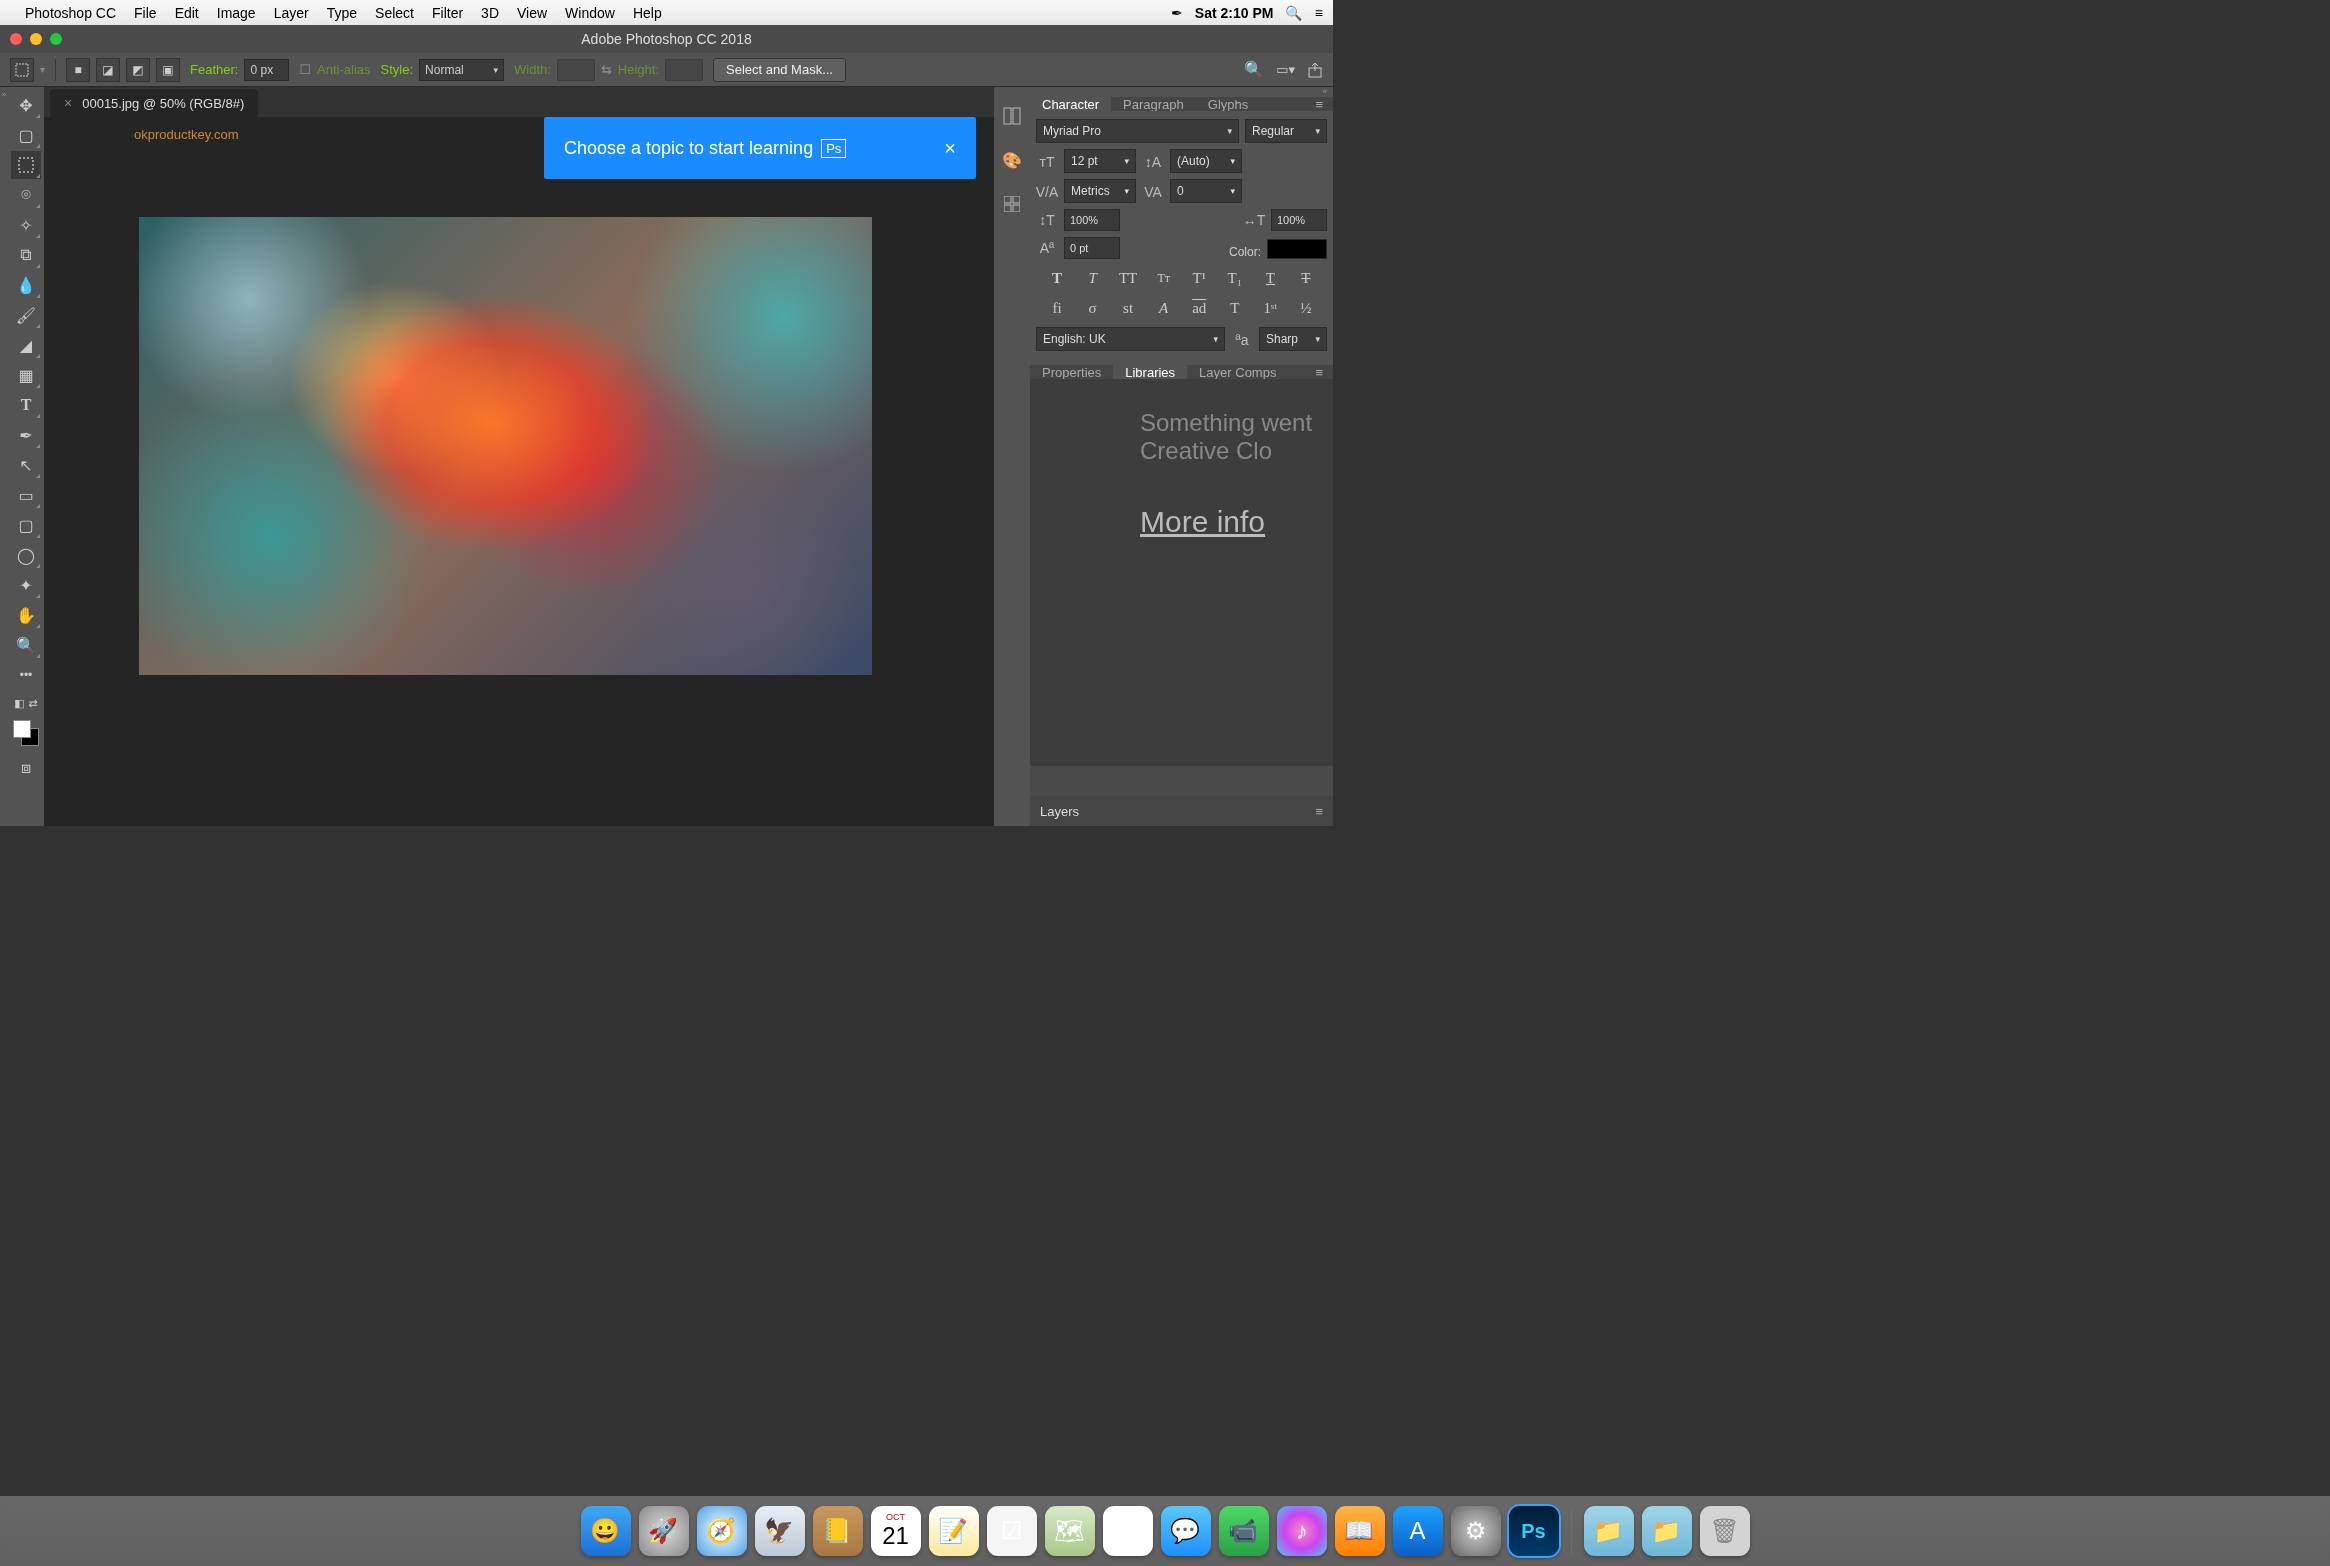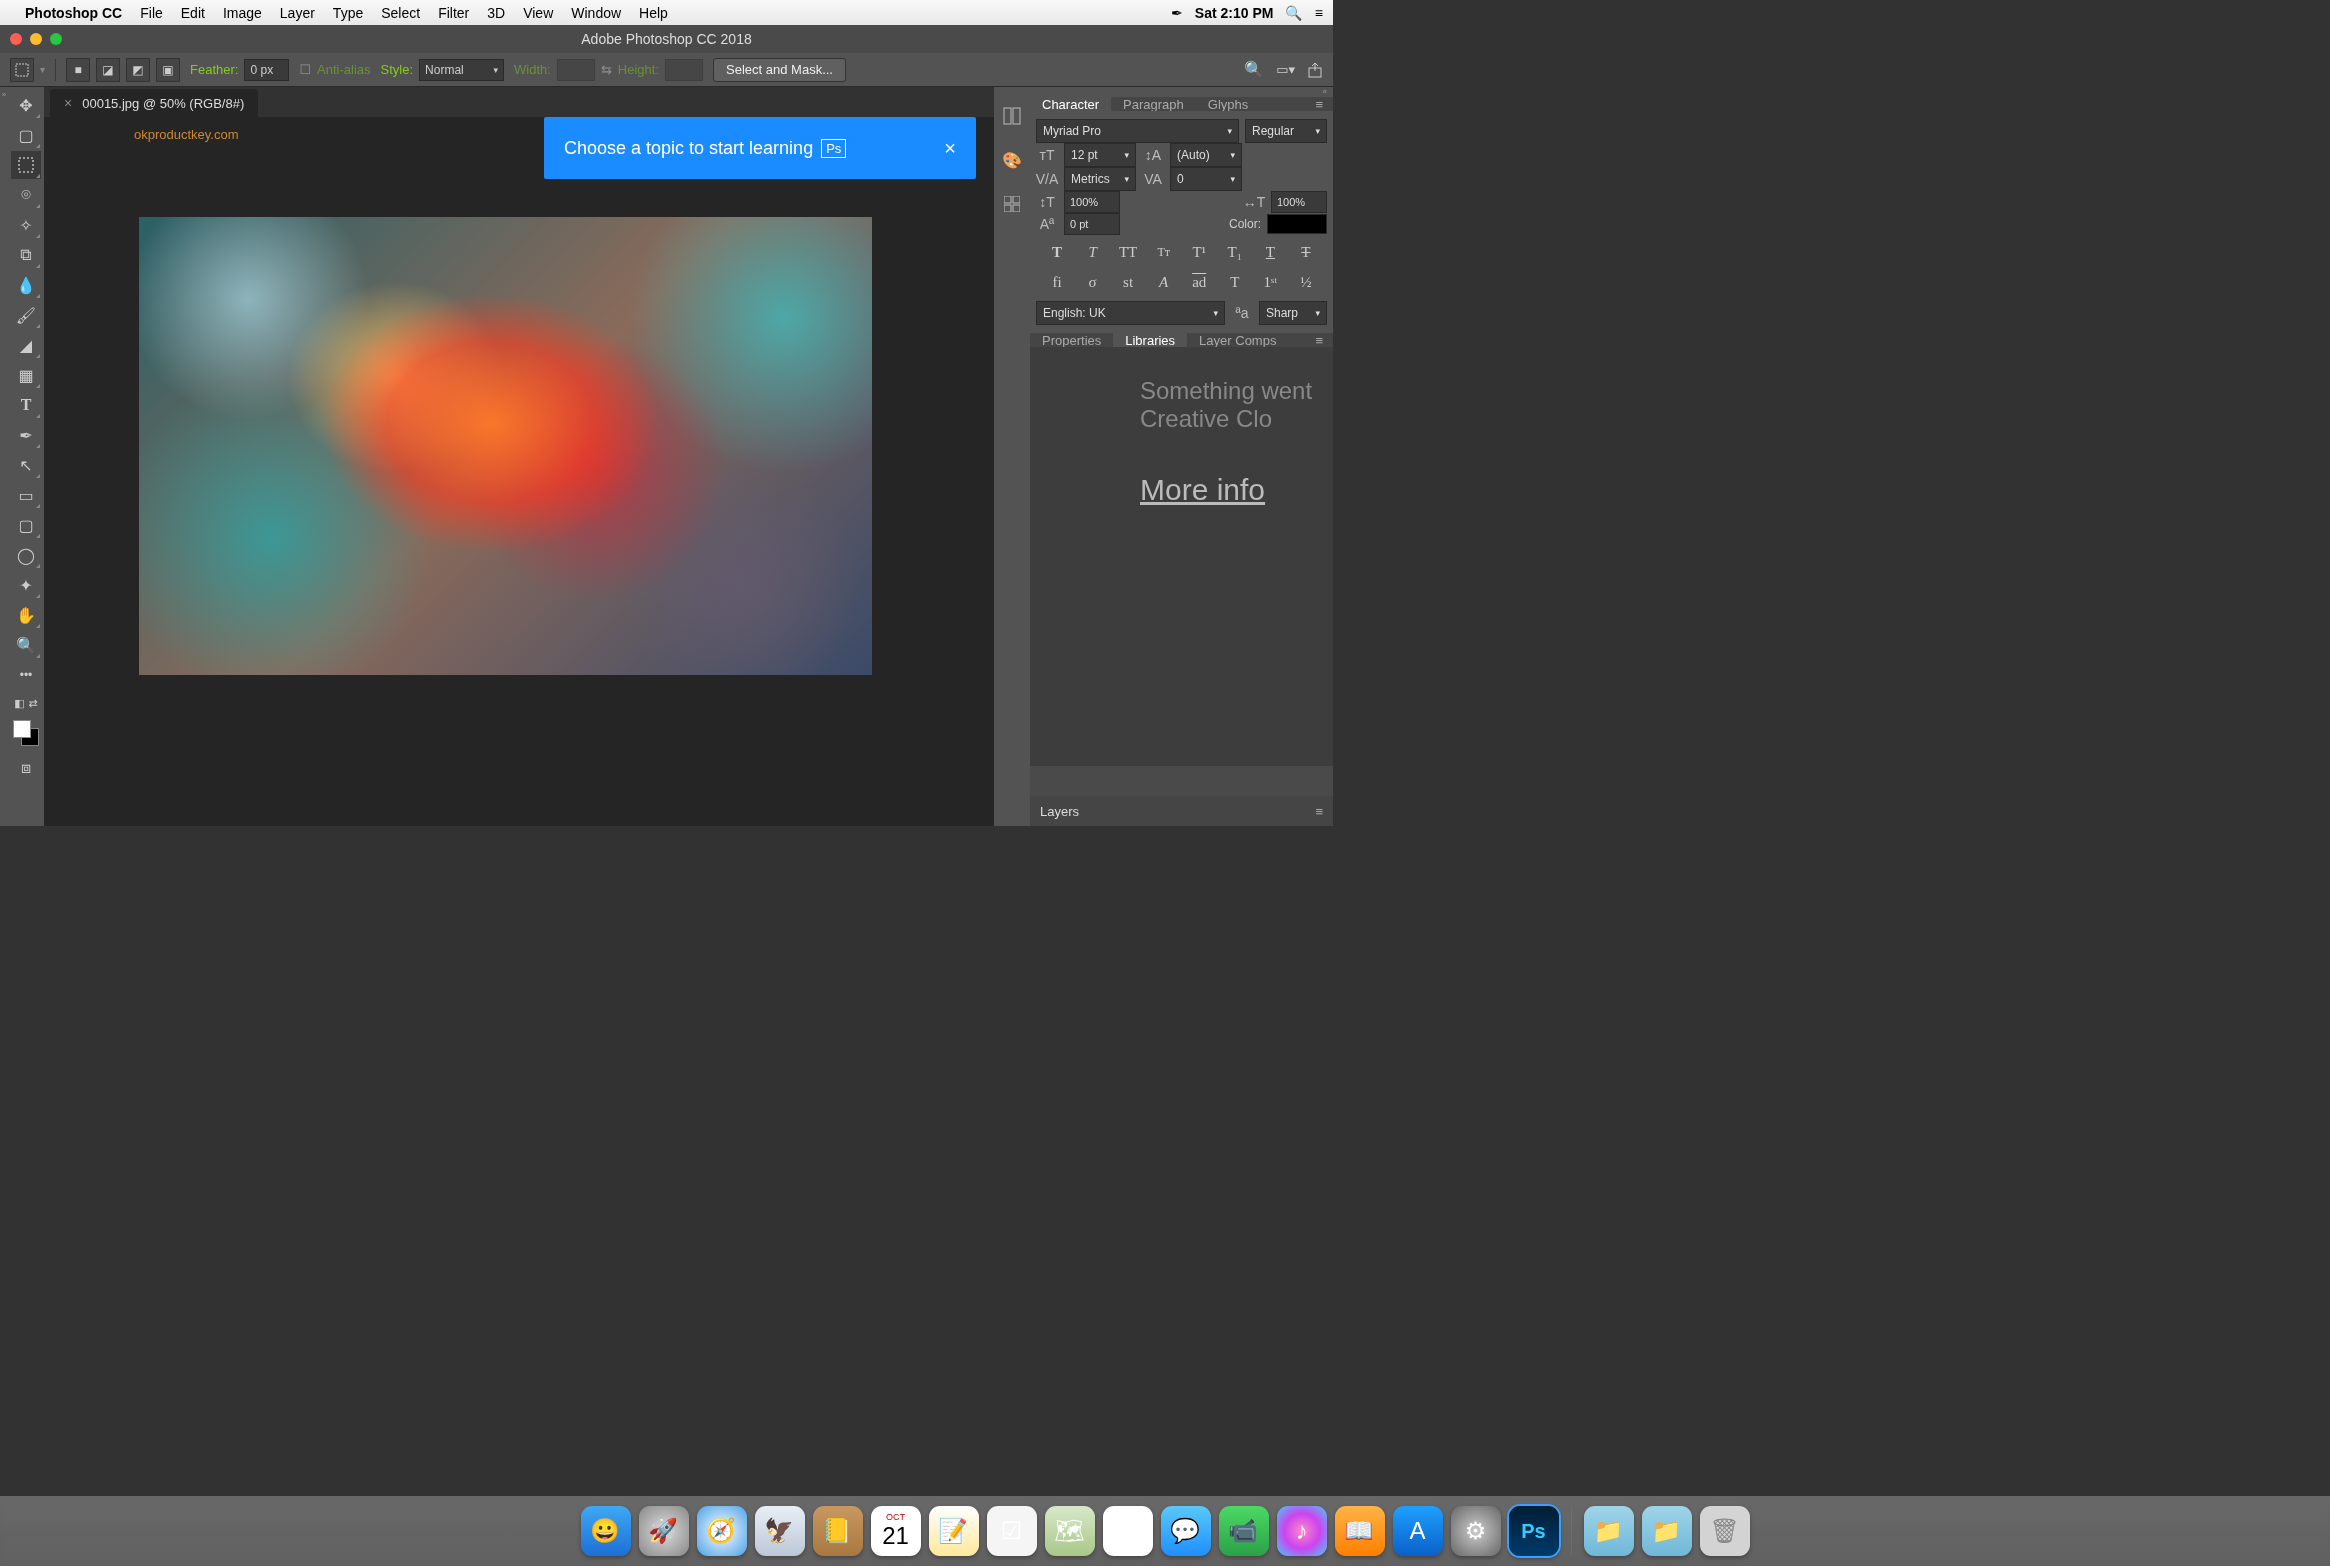--- a/index.html
+++ b/index.html
@@ -1,20 +1,20 @@
 <!DOCTYPE html>
 <html><head>
 <meta charset="utf-8">
 <style>
 * { margin: 0; padding: 0; box-sizing: border-box; font-family: -apple-system, "Helvetica Neue", Arial, sans-serif; }
 body { background: #323232; color: #ccc; font-size: 13px; overflow: hidden; width: 1333px; height: 896px; }
 .menubar { background: linear-gradient(#f8f8f8,#e8e8e8); height: 25px; display: flex; align-items: center; padding: 0 10px; color: #000; font-size: 14px; }
 .menubar .apple { margin-right: 15px; font-size: 16px; }
 .menubar .mi { margin-right: 18px; cursor: default; }
-.menubar .mi.bold { font-weight: 700; }
+.menubar .mi.bold { font-weight: 400; }
 .menubar .spacer { flex: 1; }
 .menubar .right { display: flex; align-items: center; gap: 12px; }
 .titlebar { background: #4a4a4a; height: 28px; display: flex; align-items: center; position: relative; }
 .traffic { display: flex; gap: 8px; margin-left: 10px; }
 .traffic span { width: 12px; height: 12px; border-radius: 50%; }
 .tred { background:#ff5f57; } .tyel { background:#febc2e; } .tgrn { background:#28c840; }
 .titlebar .title { position: absolute; left: 50%; transform: translateX(-50%); color: #ddd; font-size: 14px; }
 .optbar { background: #535353; height: 34px; display: flex; align-items: center; padding: 0 10px; gap: 10px; border-bottom: 1px solid #2a2a2a; }
 .optbar .grp { display: flex; align-items: center; gap: 6px; }
 .optbar .smicon { width: 24px; height: 24px; background: #454545; border: 1px solid #333; display: flex; align-items: center; justify-content: center; font-size: 12px; }
@@ -54,21 +54,21 @@
 .statusbar { height:22px; background:#252525; border-top:1px solid #151515; display:flex; align-items:center; gap:40px; padding:0 14px; color:#bbb; font-size:12px; }
 .iconcol { width:36px; background:#535353; display:flex; flex-direction:column; align-items:center; padding-top:18px; gap:22px; }
 .iconcol .ic { width:22px; height:22px; color:#bbb; display:flex; align-items:center; justify-content:center; font-size:16px; }
 .rightpanel { width:303px; background:#535353; display:flex; flex-direction:column; overflow:hidden; }
 .rpstrip { height:10px; background:#535353; font-size:8px; color:#999; text-align:right; padding-right:6px;}
 .panel-tabs { display:flex; background:#454545; height:14px; align-items:center; }
 .panel-tabs .pt { padding:0 12px; height:100%; display:flex; align-items:center; color:#aaa; font-size:13px; cursor:pointer; }
 .panel-tabs .pt.active { background:#535353; color:#fff; font-weight:500; }
 .panel-tabs .menu { margin-left:auto; padding:0 10px; color:#aaa; }
 .charpanel { padding:8px 6px; background:#535353; }
-.row { display:flex; gap:6px; align-items:center; }
+.row { display:flex; gap:6px; margin-bottom:6px; align-items:flex-end; }
 .dd { flex:1; height:24px; background:#3a3a3a; border:1px solid #2a2a2a; color:#ddd; display:flex; align-items:center; justify-content:space-between; padding:0 6px; font-size:12px; }
 .dd.sm { flex:0 0 82px; }
 .tinp { width:56px; height:22px; background:#3a3a3a; border:1px solid #2a2a2a; color:#ddd; padding:0 5px; font-size:11px; }
 .ilbl { width:22px; height:22px; display:flex; align-items:center; justify-content:center; color:#bbb; font-size:14px; }
 .trow { display:flex; gap:2px; margin:4px 0; justify-content:space-between; padding:0 8px; }
 .trow span { width:26px; height:26px; display:flex; align-items:center; justify-content:center; color:#ccc; font-family:Georgia,serif; font-size:15px; cursor:pointer; }
 .colorbox { width:60px; height:20px; background:#000; border:1px solid #2a2a2a; }
 .libcontent { flex:1; background:#3d3d3d; padding:30px 0 0 110px; color:#888; font-size:24px; overflow:hidden; white-space:nowrap; }
 .libcontent a { color:#bbb; text-decoration:underline; font-size:30px; display:block; margin-top:40px; }
 .layers-hdr { height:30px; background:#454545; display:flex; align-items:center; padding:0 10px; font-size:13px; color:#ddd; }

